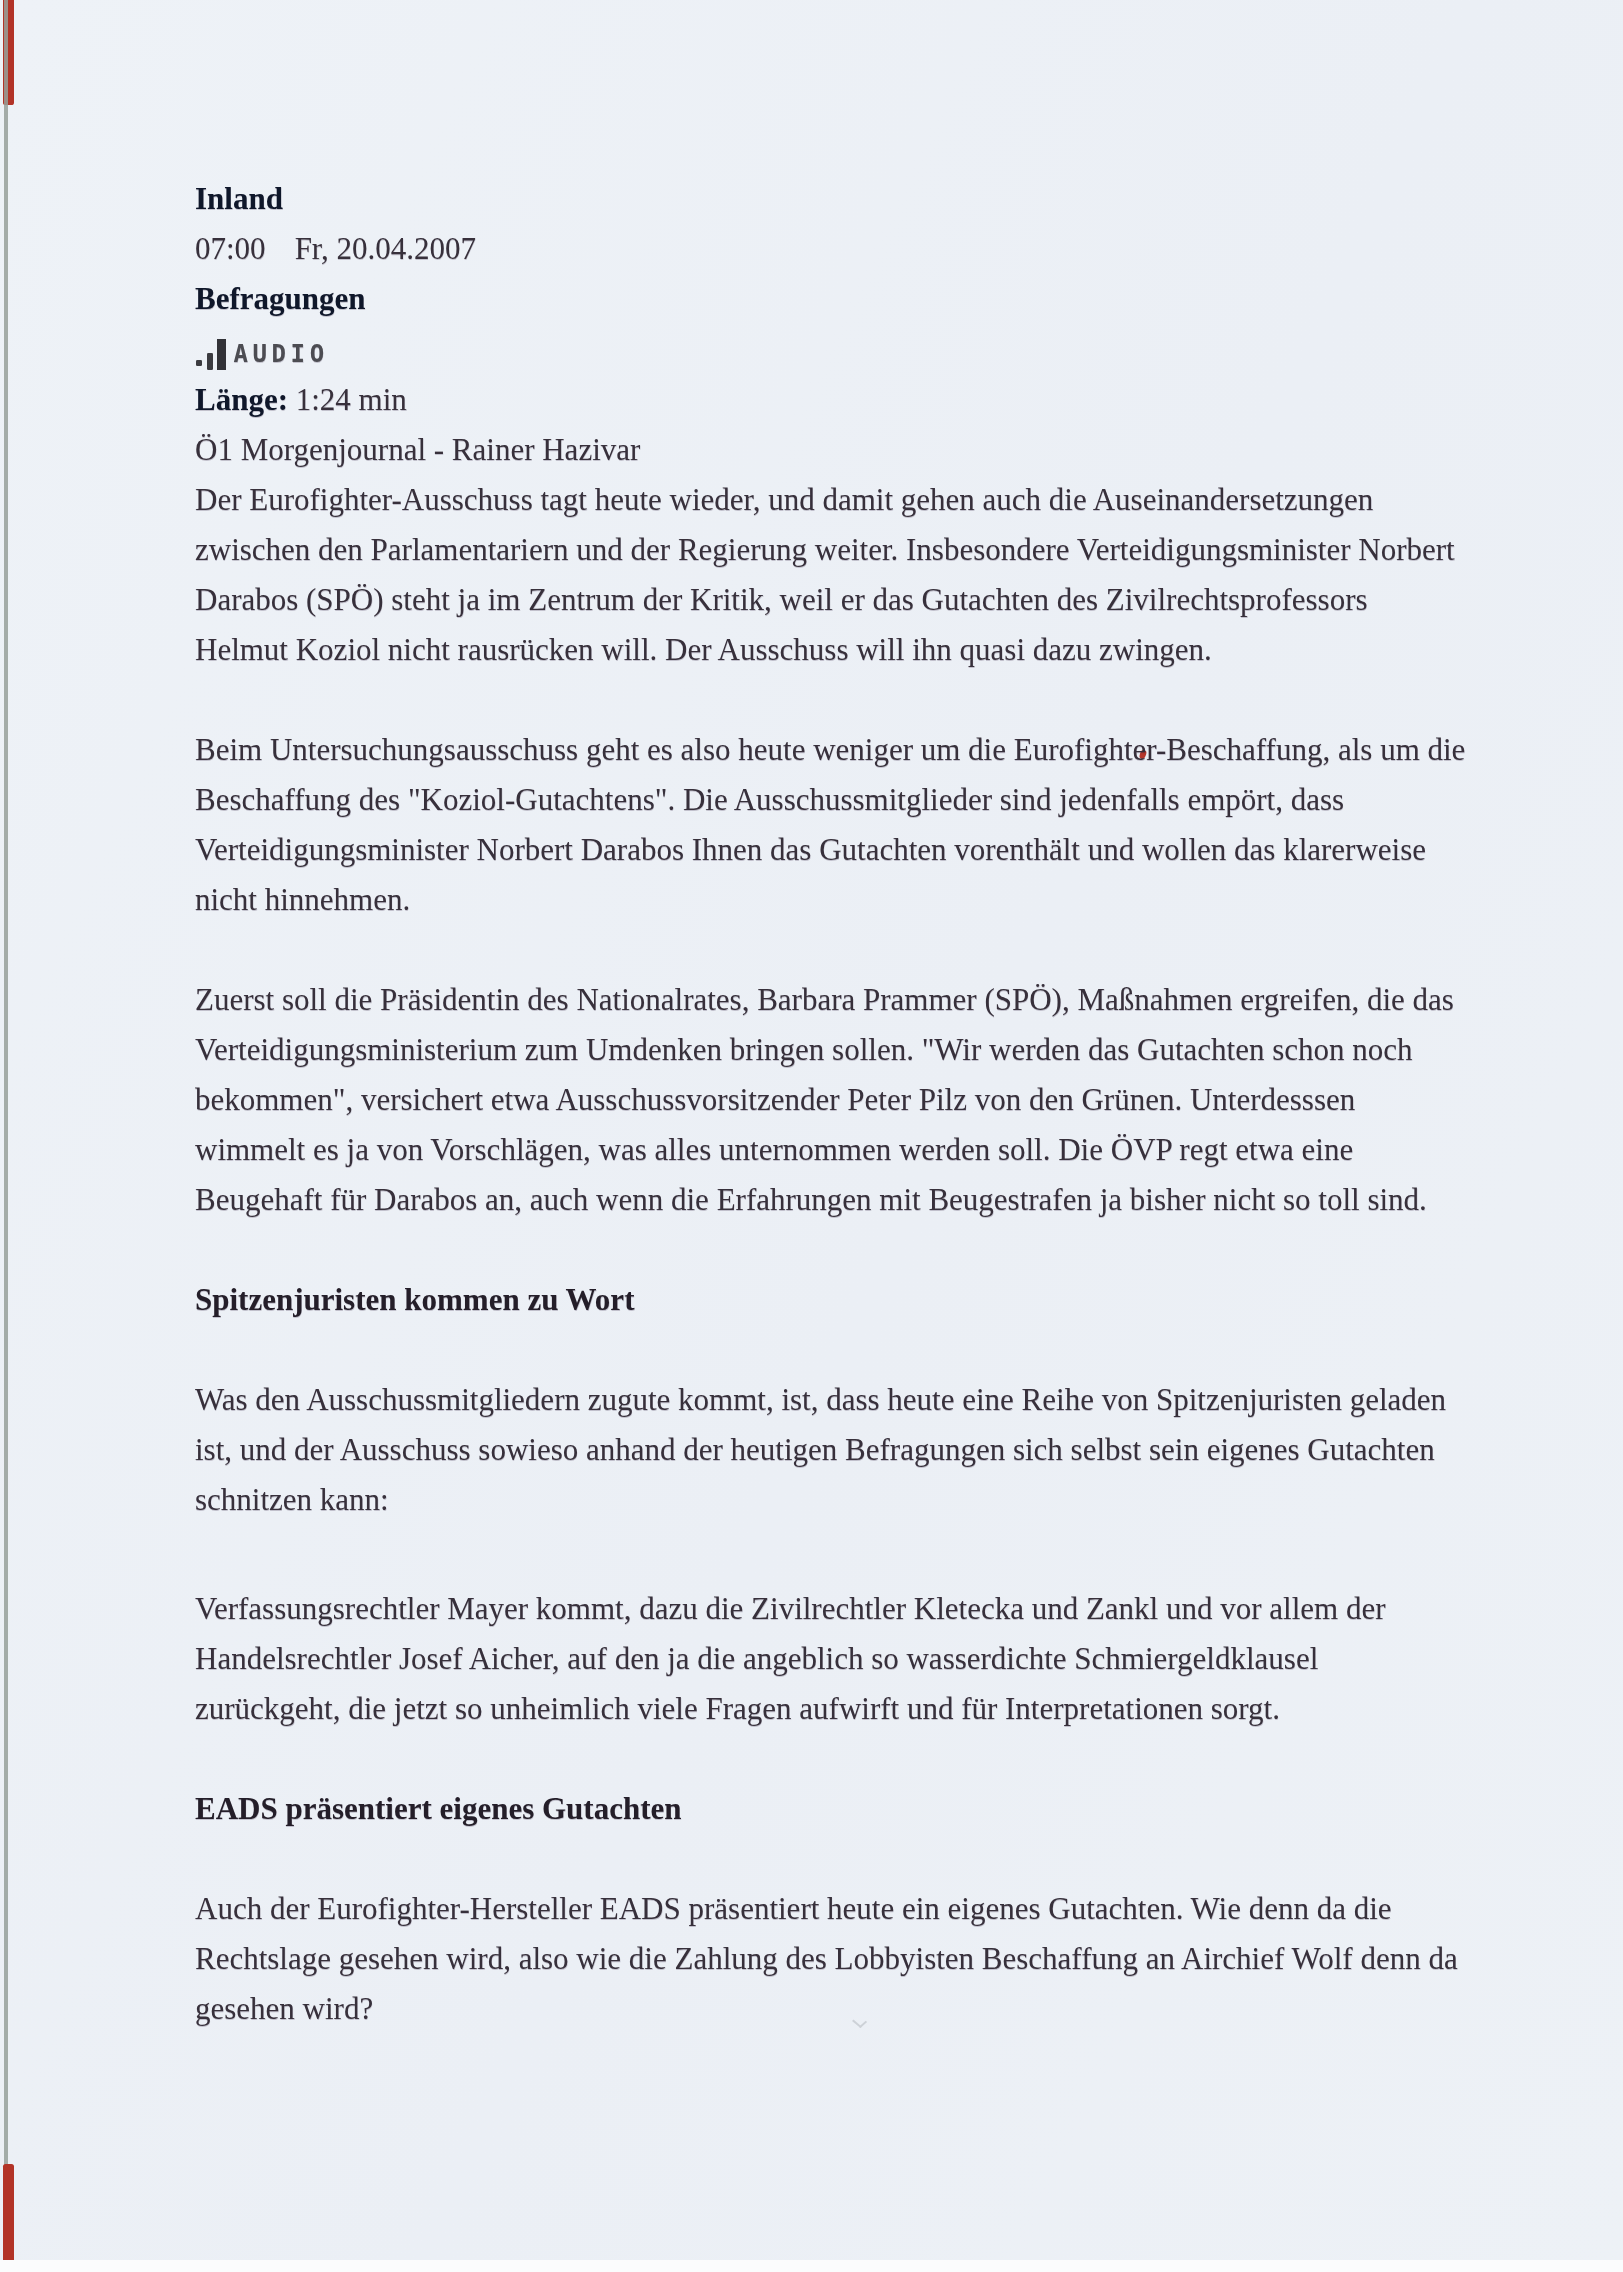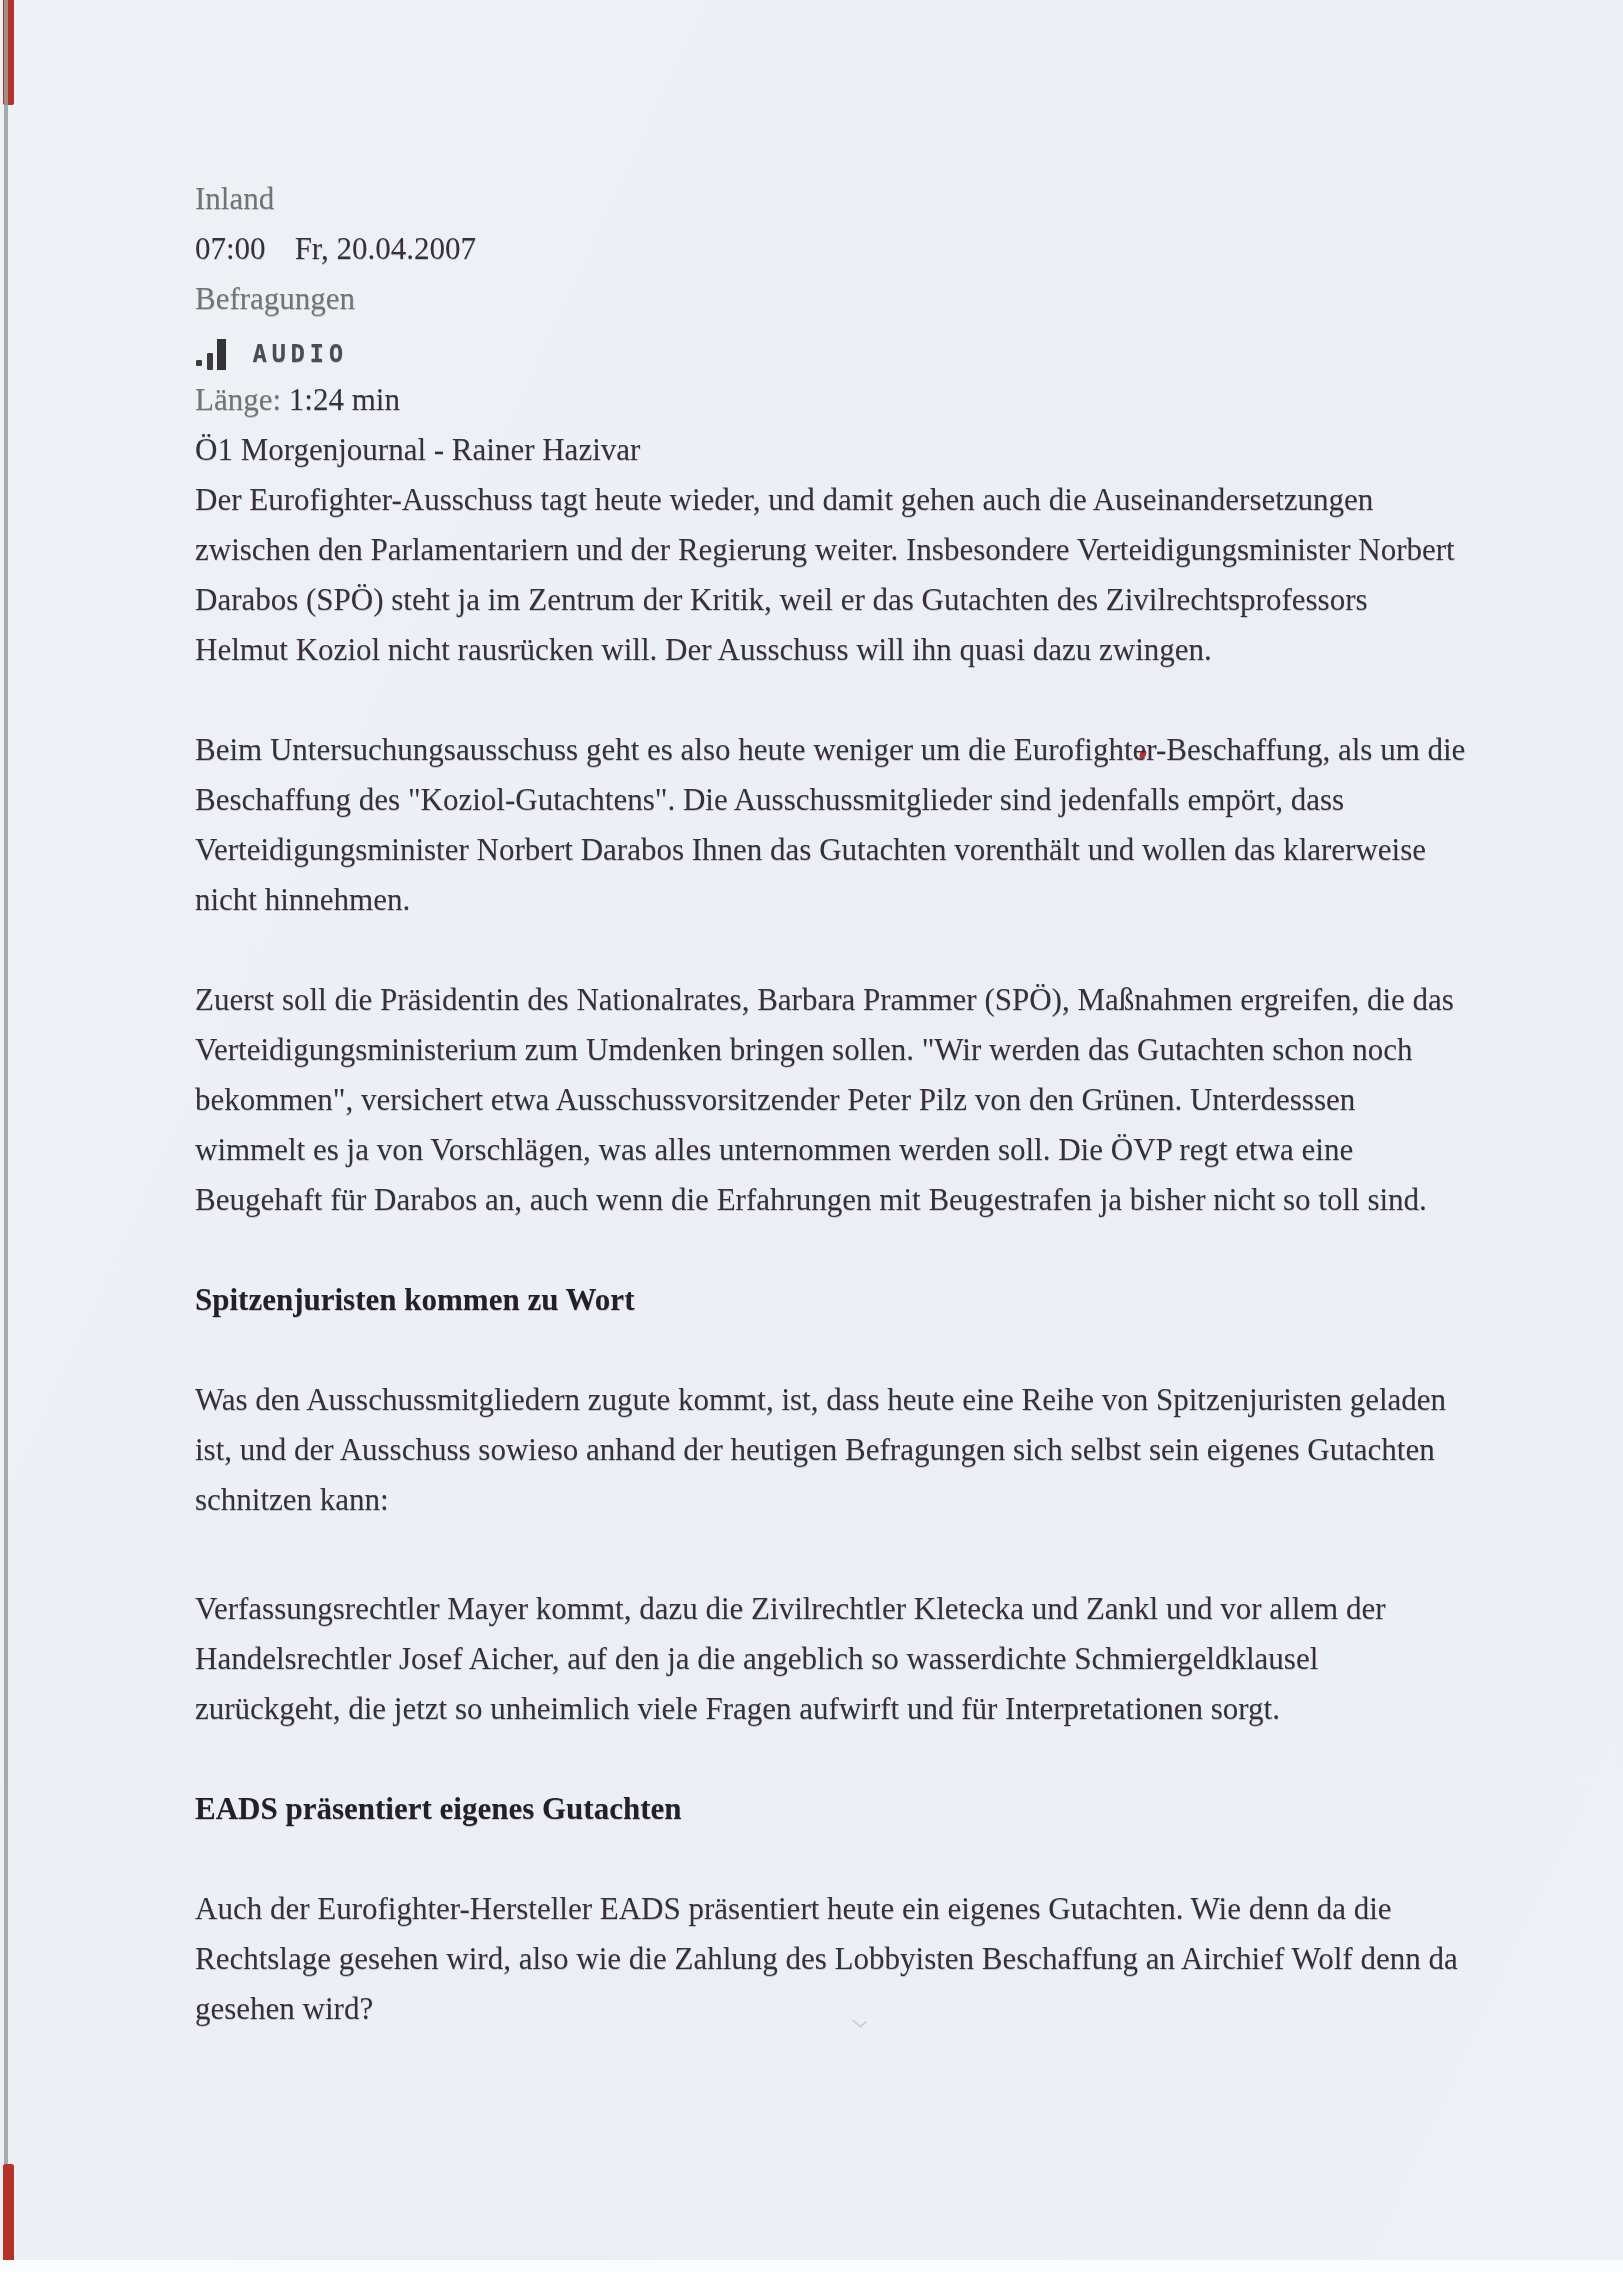--- a/index.html
+++ b/index.html
@@ -41,33 +41,33 @@
     transform:rotate(40deg) skewX(-8deg); opacity:.75;
   }
 
   
   .content {
     position:absolute; left:195px; top:174px; width:1273px;
     font-size:31px; line-height:50px; color:#37303b;
     text-shadow:0.3px 0.5px 0.5px rgba(42,24,54,0.22);
   }
   .hline { margin:0; }
-  .bold { font-weight:normal; color:#737373; }
+  .bold { font-weight:bold; color:#0f172a; }
   .date-gap { display:inline-block; width:29px; }
 
   .audio-row {
     display:flex; align-items:flex-end;
     height:41px; margin:5.2px 0 4.6px 1.3px;
   }
   .audio-bars { display:flex; align-items:flex-end; }
   .audio-bars .b1 { width:5.9px; height:5.9px; margin-bottom:4.6px; border-radius:1.3px; background:#3b3b40; }
   .audio-bars .b2 { width:5.9px; height:17.7px; margin-left:4.6px; border-radius:1.3px; background:#3b3b40; }
   .audio-bars .b3 { width:9.2px; height:31px; margin-left:4.6px; background:#323237; }
   .audio-label {
-    margin-left:26px;
+    margin-left:7px;
     font-family:"DejaVu Sans Mono", monospace;
     font-size:24px; line-height:31px; letter-spacing:4.6px;
     font-weight:bold; color:#4c4c52;
   }
 
   .intro { margin:0; }
   .doc-section h2.sec-heading {
     margin:50px 0 0 0; font-size:31px; line-height:50px;
     font-weight:bold; color:#241e29;
   }

